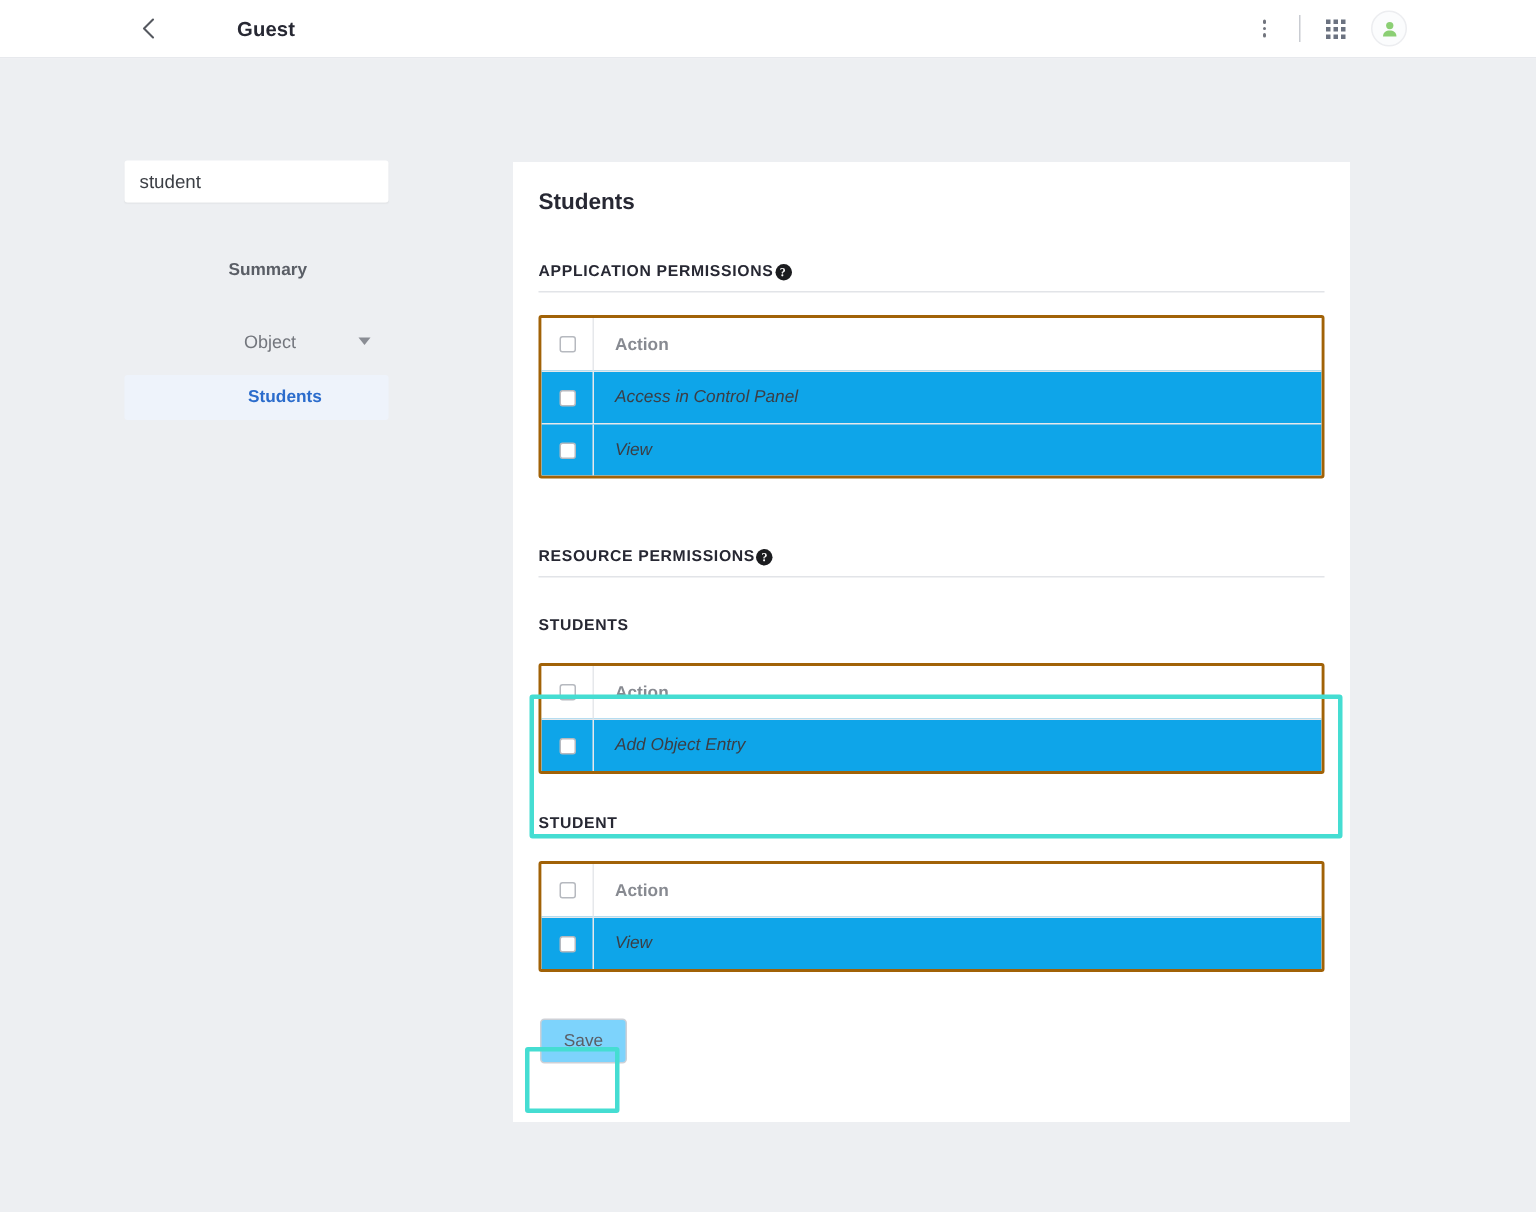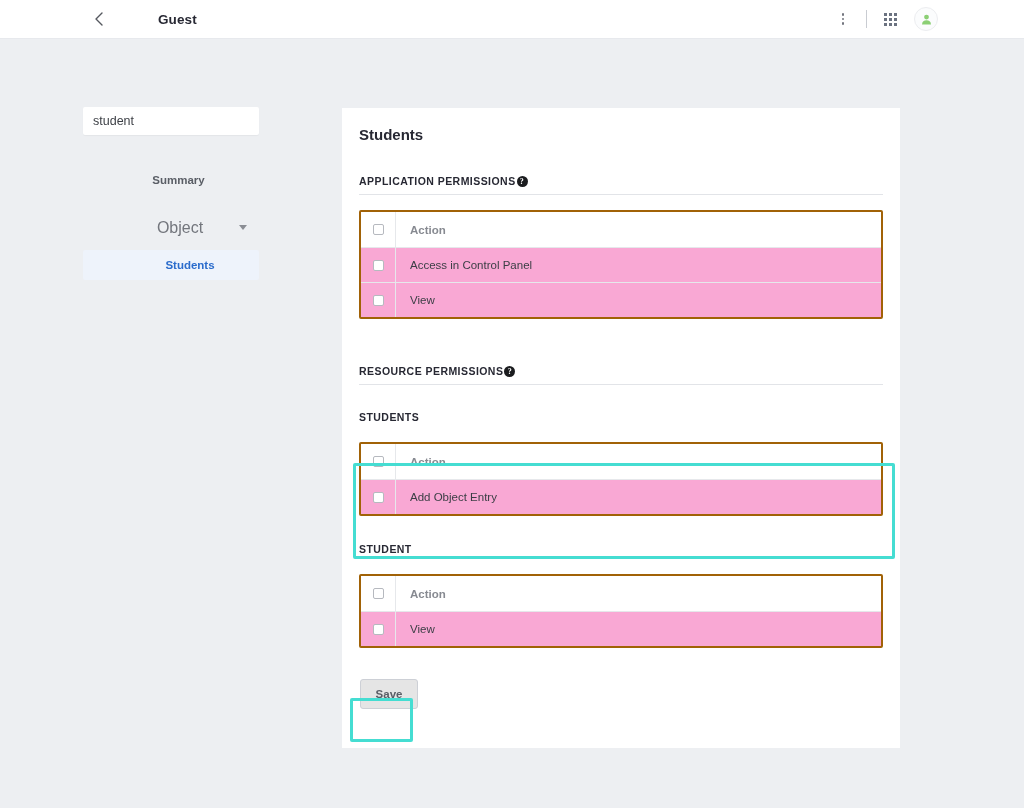--- a/index.html
+++ b/index.html
@@ -70,21 +70,21 @@
     box-shadow: 0 1px 1px rgba(0,0,0,0.04);
   }
   .nav { margin-top: 30px; }
   .nav-item {
     display: flex; align-items: center; height: 29px;
     font-size: 11.5px; color: #73767d; cursor: pointer; border-radius: 2px;
   }
   .nav-item .label { flex: 1; text-align: center; }
   .nav-item.summary { font-weight: bold; color: #5a5e66; padding-left: 15px; margin-bottom: 19px; }
   .nav-item.level1 { padding-left: 15px; padding-right: 12px; margin-bottom: 10px; font-size: 12px; }
-  .nav-item.level2 { padding-left: 38px; padding-right: 12px; margin-bottom: 8px; font-size: 16px; }
+  .nav-item.level2 { padding-left: 38px; padding-right: 12px; margin-bottom: 8px; font-size: 12px; }
   .nav-item.level3 { padding-left: 38px; font-size: 11.5px; font-weight: bold; color: #2b6ccc; background: #eef3fb; height: 30px; }
   .caret { width: 0; height: 0; border-left: 4px solid transparent; border-right: 4px solid transparent; border-top: 5px solid #8a8d94; }
 
   
   .card {
     position: absolute; left: 342px; top: 108px; width: 558px; height: 640px;
     background: #ffffff;
   }
   .card-title {
     font-size: 15px; font-weight: bold; color: #272833; margin: 18px 0 0 17px;
@@ -101,38 +101,38 @@
     text-align: center; cursor: pointer; display: inline-block;
     font-family: "Liberation Serif", serif;
   }
   .sub-head {
     font-size: 10.5px; font-weight: bold; color: #272833; letter-spacing: .45px;
   }
 
   
   .perm-table { border: 2px solid #a16207; border-radius: 2px; overflow: hidden; }
   .perm-row { display: flex; align-items: center; height: 35px; background: #ffffff; }
-  .perm-row.alt { background: #f9a8d4; }
+  .perm-row.alt { background: #0ea5e9; font-style: italic; }
   .perm-row + .perm-row { border-top: 1px solid #e6e8eb; }
   .cb-cell { width: 35px; display: flex; align-items: center; justify-content: center; height: 100%;
              border-right: 1px solid #e6e8eb; }
   .cb {
     width: 11px; height: 11px; border: 1px solid #b6b9bf; border-radius: 2px;
     background: #fff; cursor: pointer; display: block;
   }
   .perm-label { padding-left: 14px; font-size: 11.5px; color: #3b3e45; }
   .perm-row.header .perm-label { color: #878a91; font-weight: bold; }
 
   
   .hl-box { position: absolute; border: 3px solid #45ddd2; border-radius: 2px; pointer-events: none; }
 
   
   .save-btn {
-    width: 58px; height: 30px; background: #e5e5e5; border: 1px solid #cdd0d6; border-radius: 3px;
-    font-size: 11.5px; font-weight: bold; color: #5a5e66; cursor: pointer;
+    width: 58px; height: 30px; background: #7dd3fc; border: 1px solid #cdd0d6; border-radius: 3px;
+    font-size: 11.5px; font-weight: normal; color: #5a5e66; cursor: pointer;
     font-family: "Liberation Sans", sans-serif;
   }
 </style>
 </head>
 <body>
 
 <div id="app">
 
   <div class="topbar">
     <div class="back-btn">

